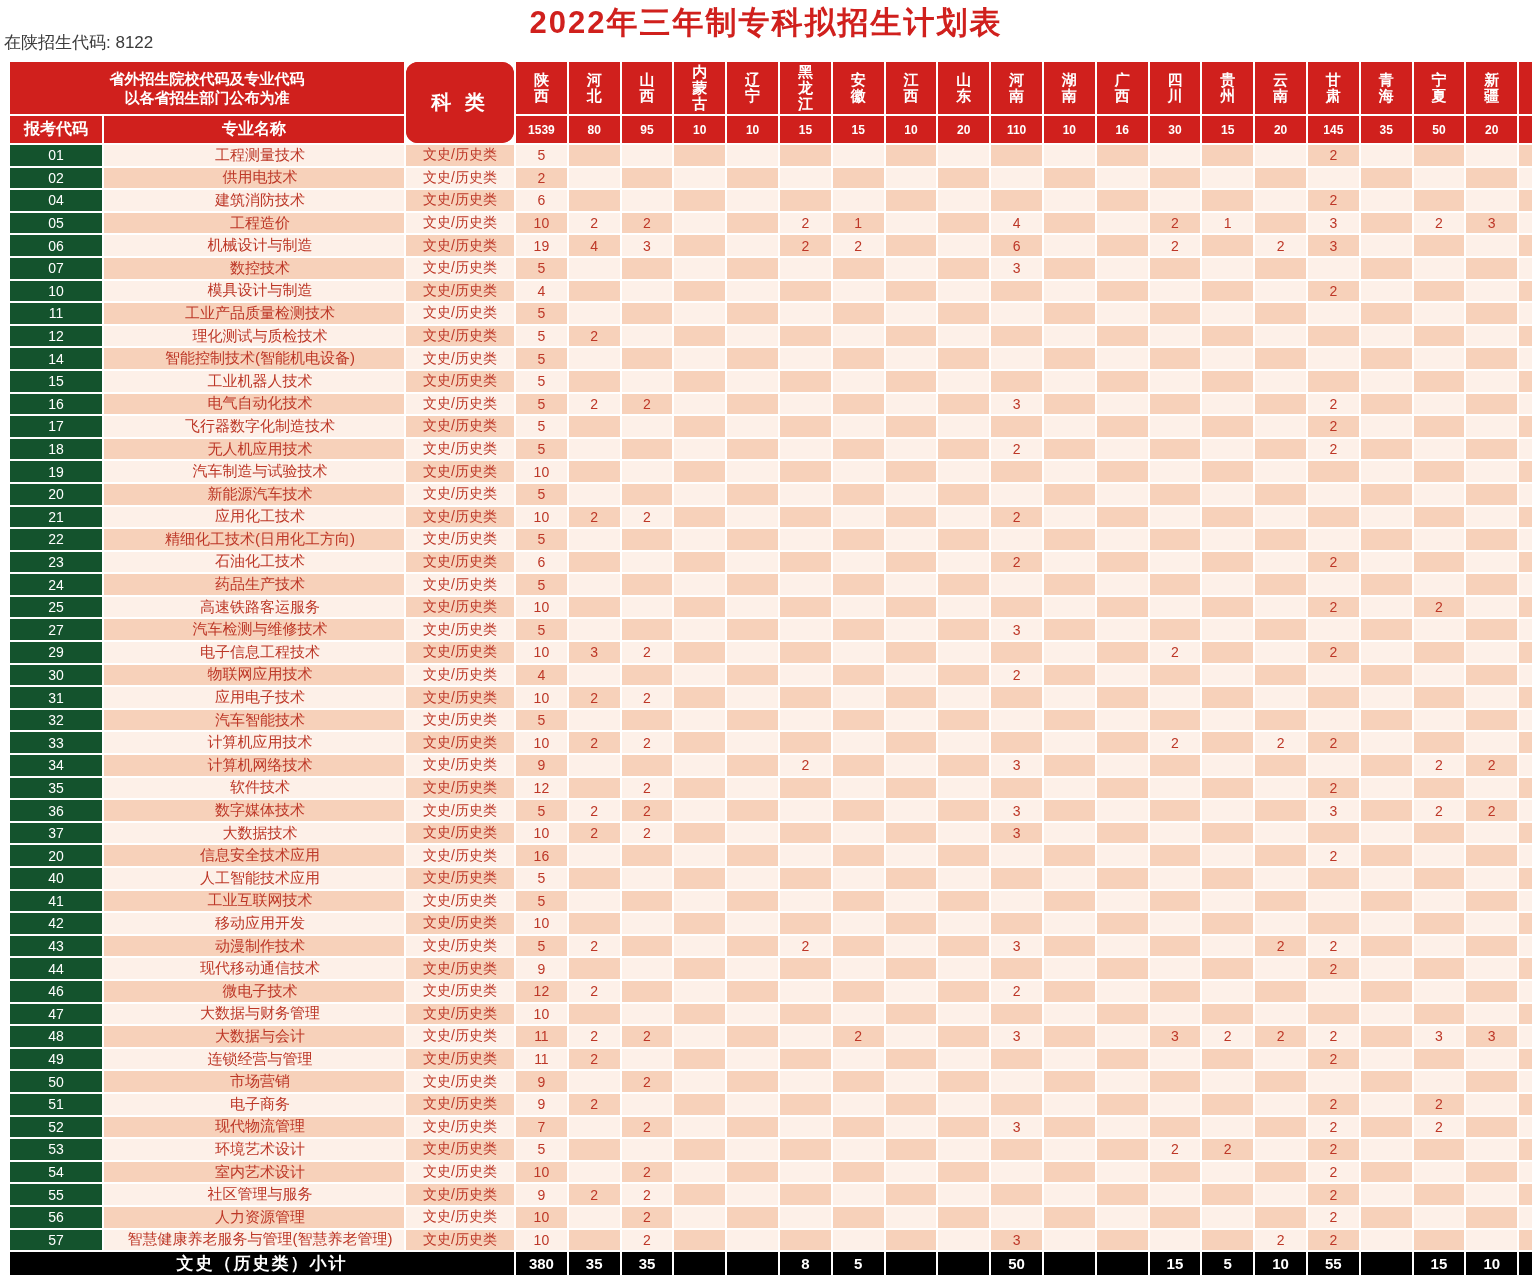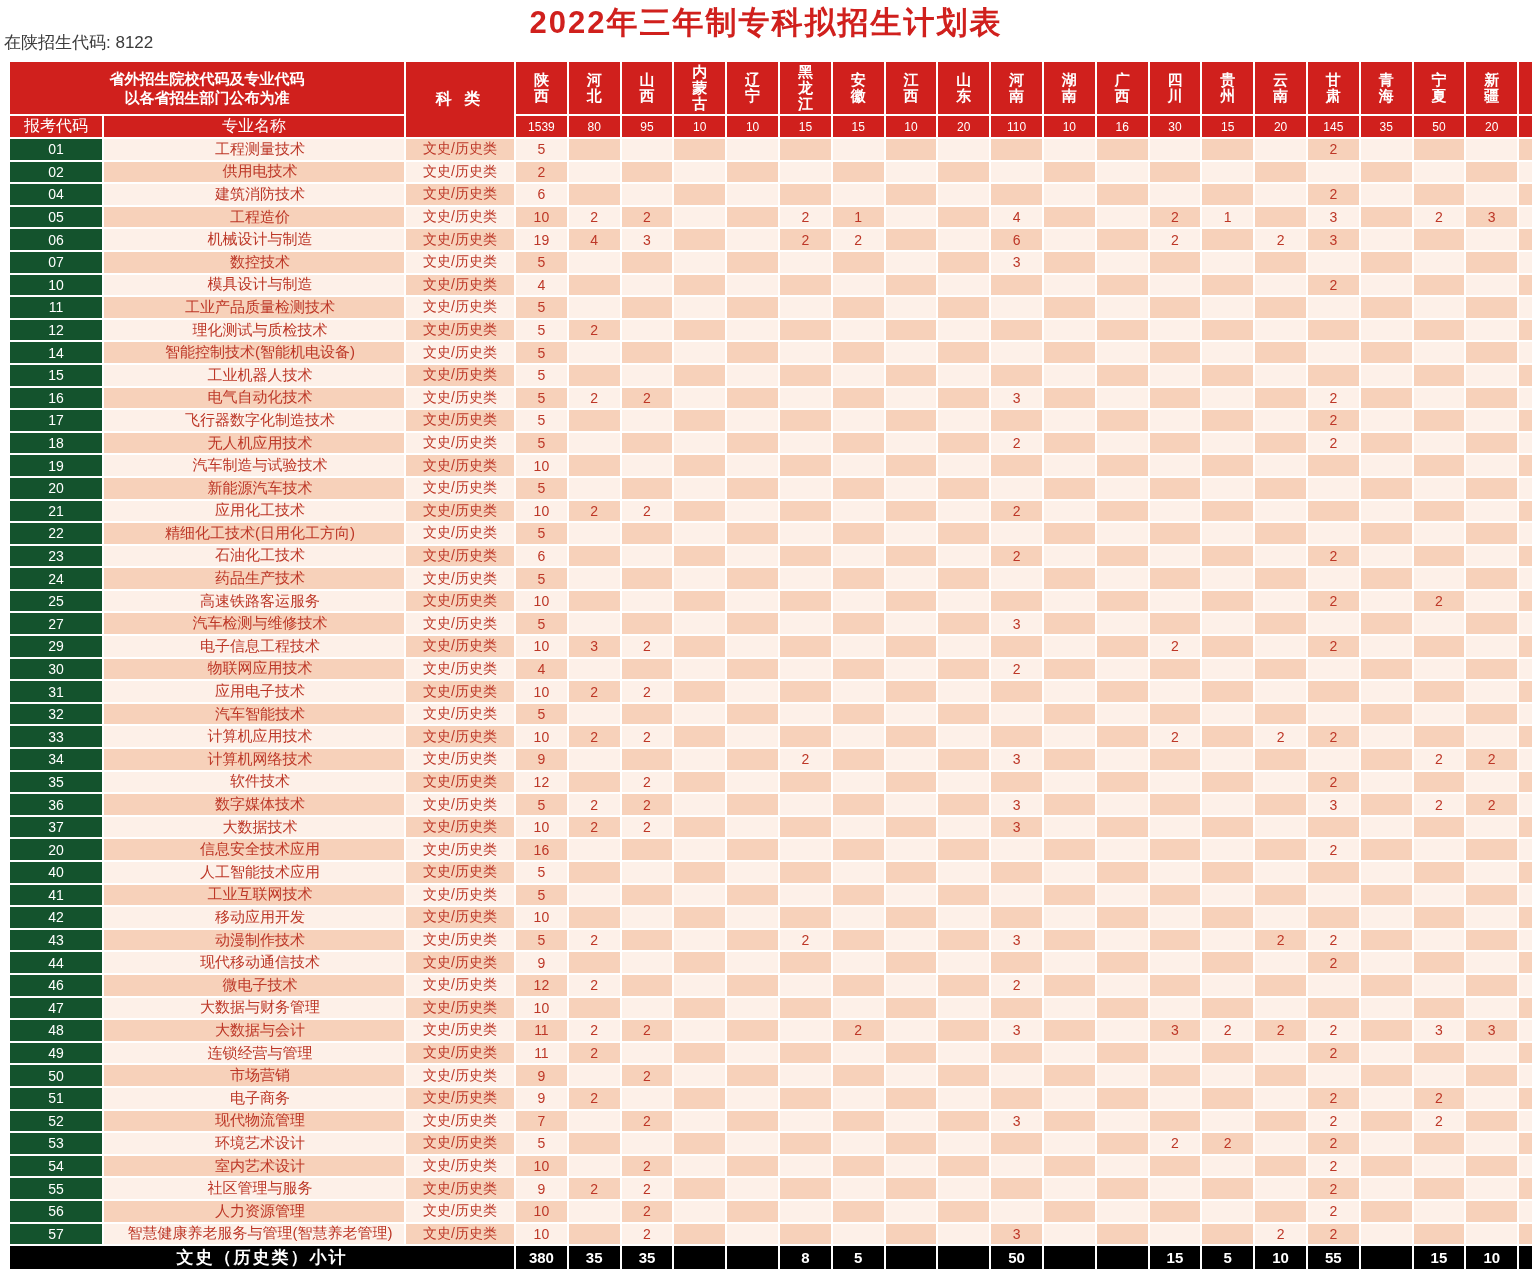--- a/index.html
+++ b/index.html
@@ -7,23 +7,23 @@
        font-family:"Liberation Sans","DejaVu Sans",sans-serif;}
   .page{position:absolute;inset:0;}
   .title{position:absolute;top:2px;left:0;width:100%;text-align:center;
          font-size:31px;font-weight:bold;color:#d0201d;letter-spacing:2px;}
   .code-label{position:absolute;top:31px;left:4px;font-size:17px;color:#3b3b3b;}
   table{position:absolute;top:60px;left:8px;width:1516px;table-layout:fixed;
         border-collapse:separate;border-spacing:2px;}
   th,td{padding:0;overflow:hidden;text-align:center;vertical-align:middle;}
   .red{background:#d0201d;color:#fff;}
   .hdr1 th{height:52px;font-weight:bold;}
-  .hdr2 th{height:21px;font-weight:normal;}
+  .hdr2 th{height:27px;font-weight:bold;}
   th.corner{font-size:15px;line-height:19px;white-space:pre-line;}
-  th.subject{font-size:16px;letter-spacing:4px;}
+  th.subject{font-size:20px;letter-spacing:4px;border-radius:12px;}
   th.prov{font-size:15px;line-height:16px;white-space:pre-line;font-weight:bold;}
   th.total{font-size:12px;}
   th.codehdr,th.majorhdr{font-size:16px;}
   tbody td{height:20.6px;font-size:14px;color:#bd3727;}
   td.codecell{background:#14532d;color:#fff;font-size:14px;}
   td.namecell{text-align:center;padding-left:12px;font-size:15px;}
   td.light{background:#fdf0e8;}
   td.dark{background:#f7d1ba;}
   tfoot td{height:17px;font-weight:bold;color:#fff;background:#000000;font-size:15px;}
   tfoot td.sumlabel{font-size:17px;letter-spacing:2px;}

